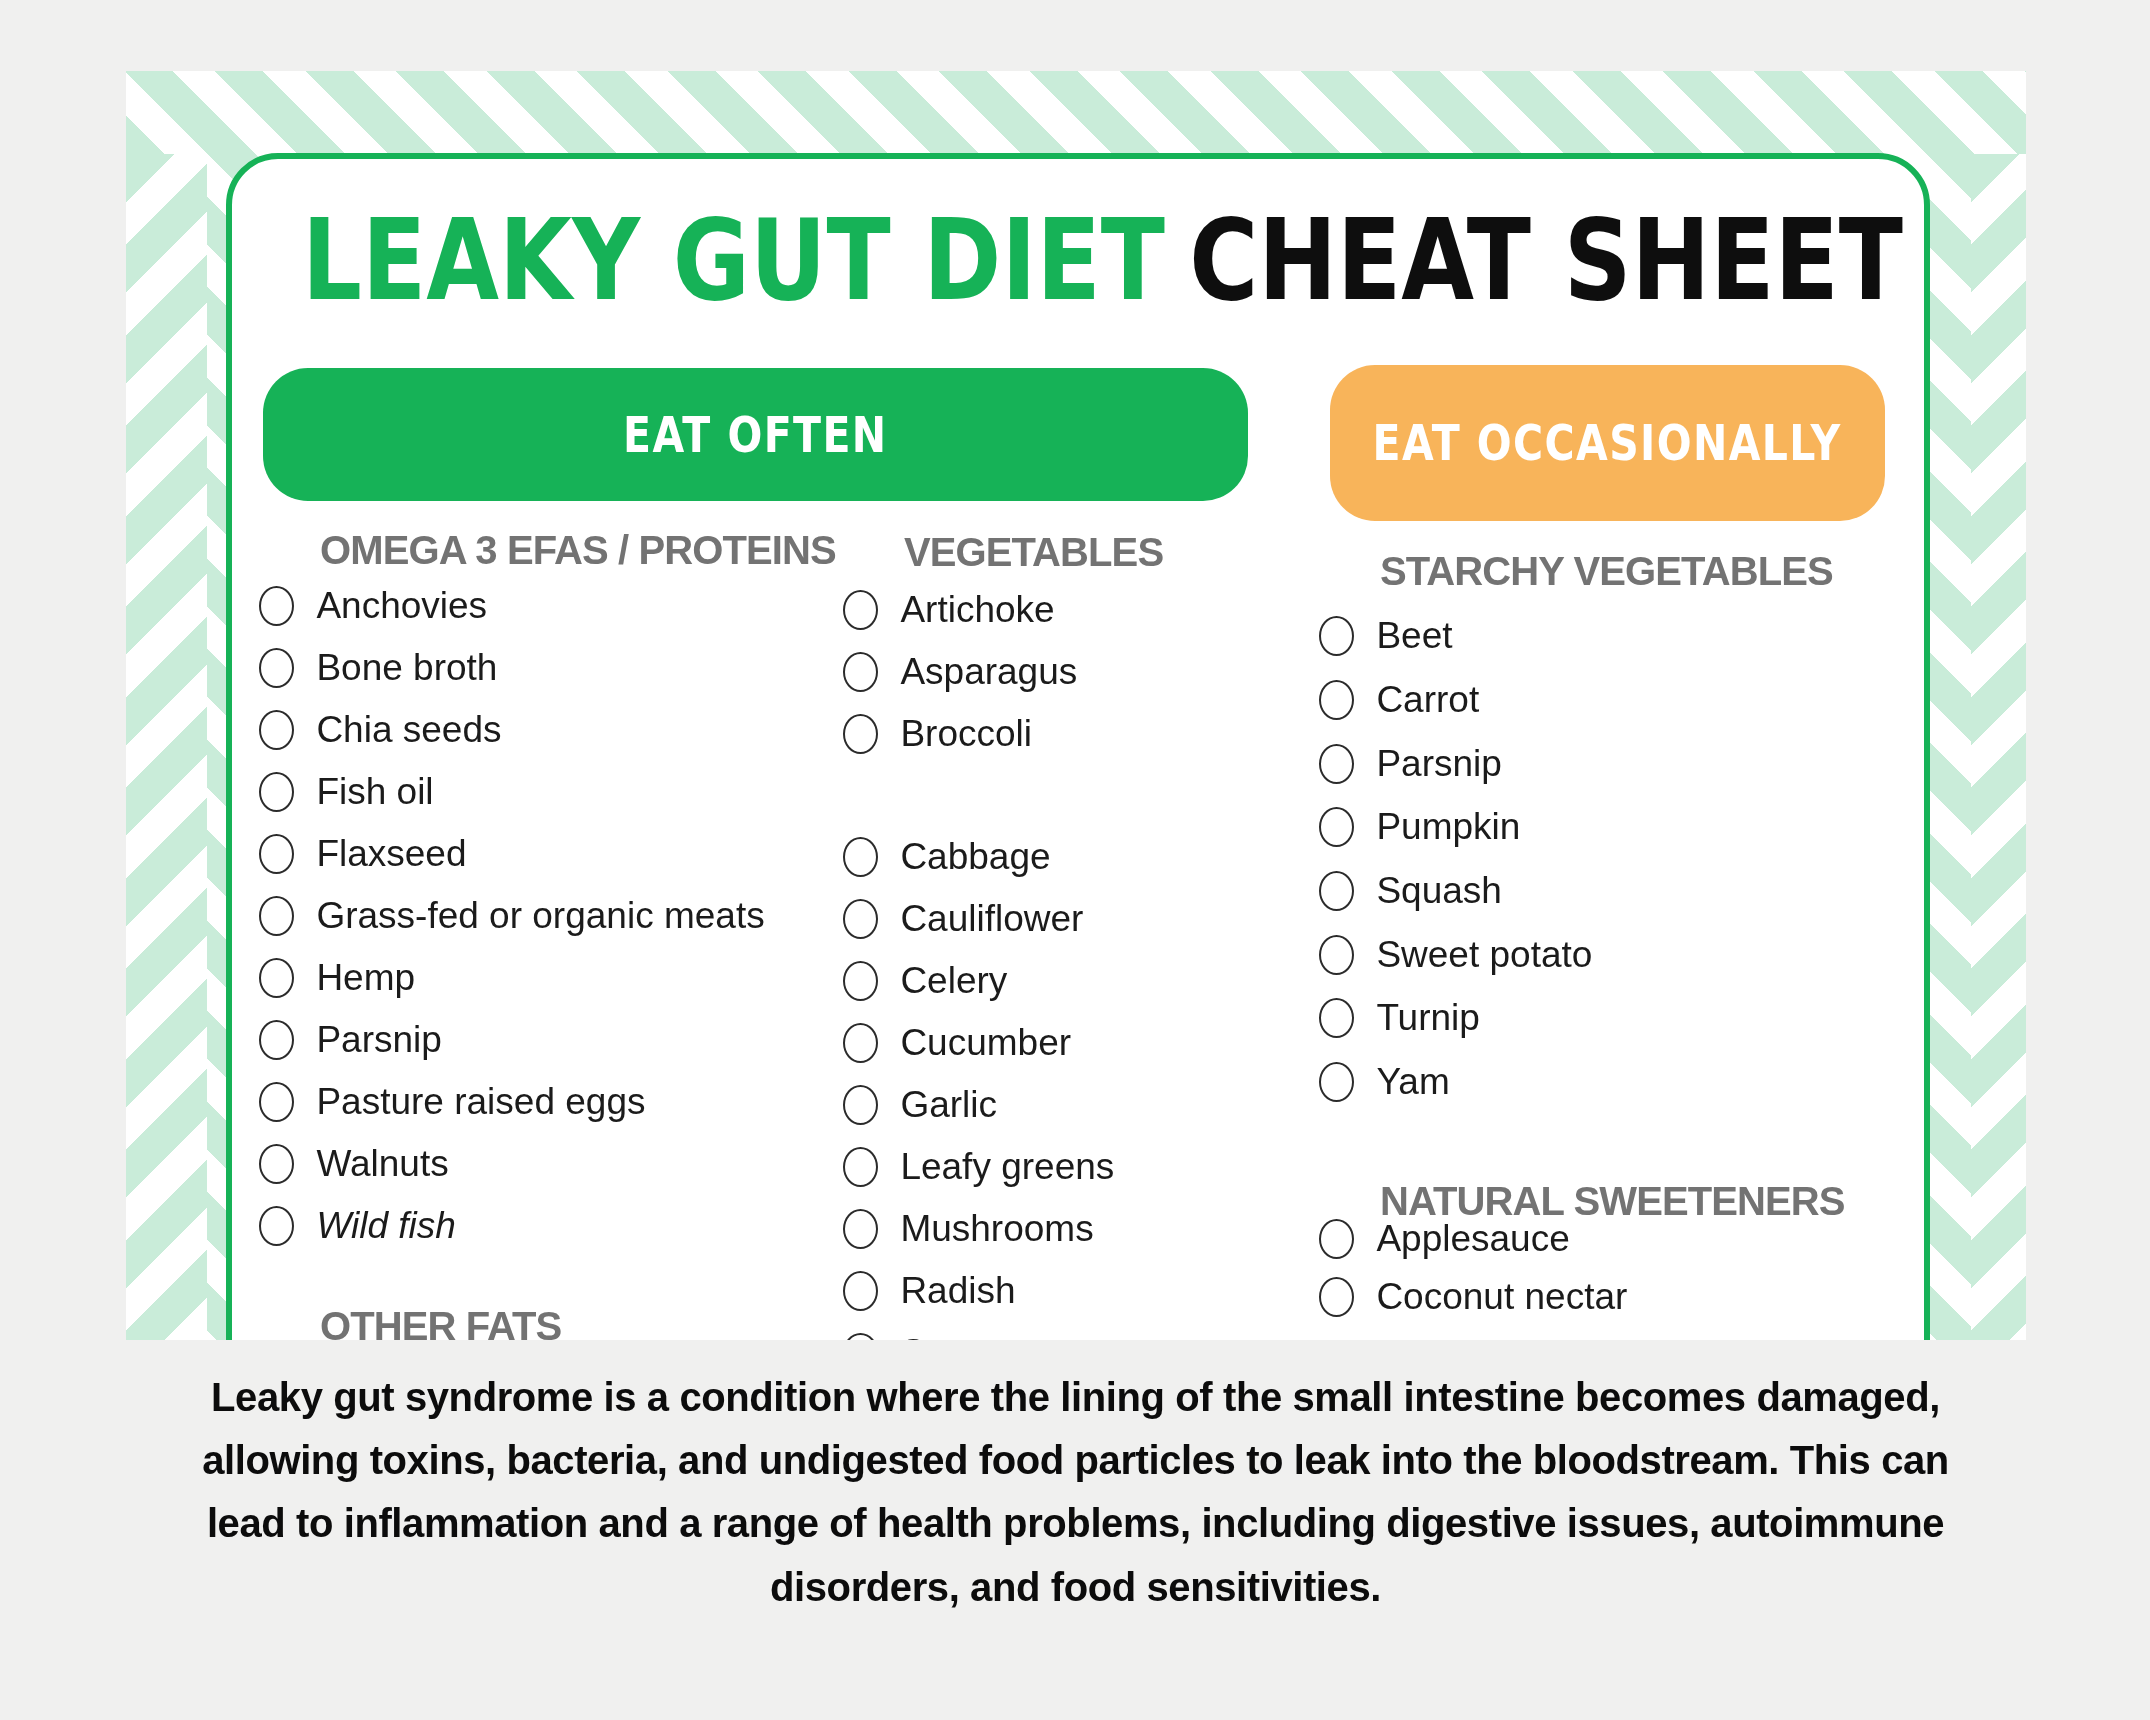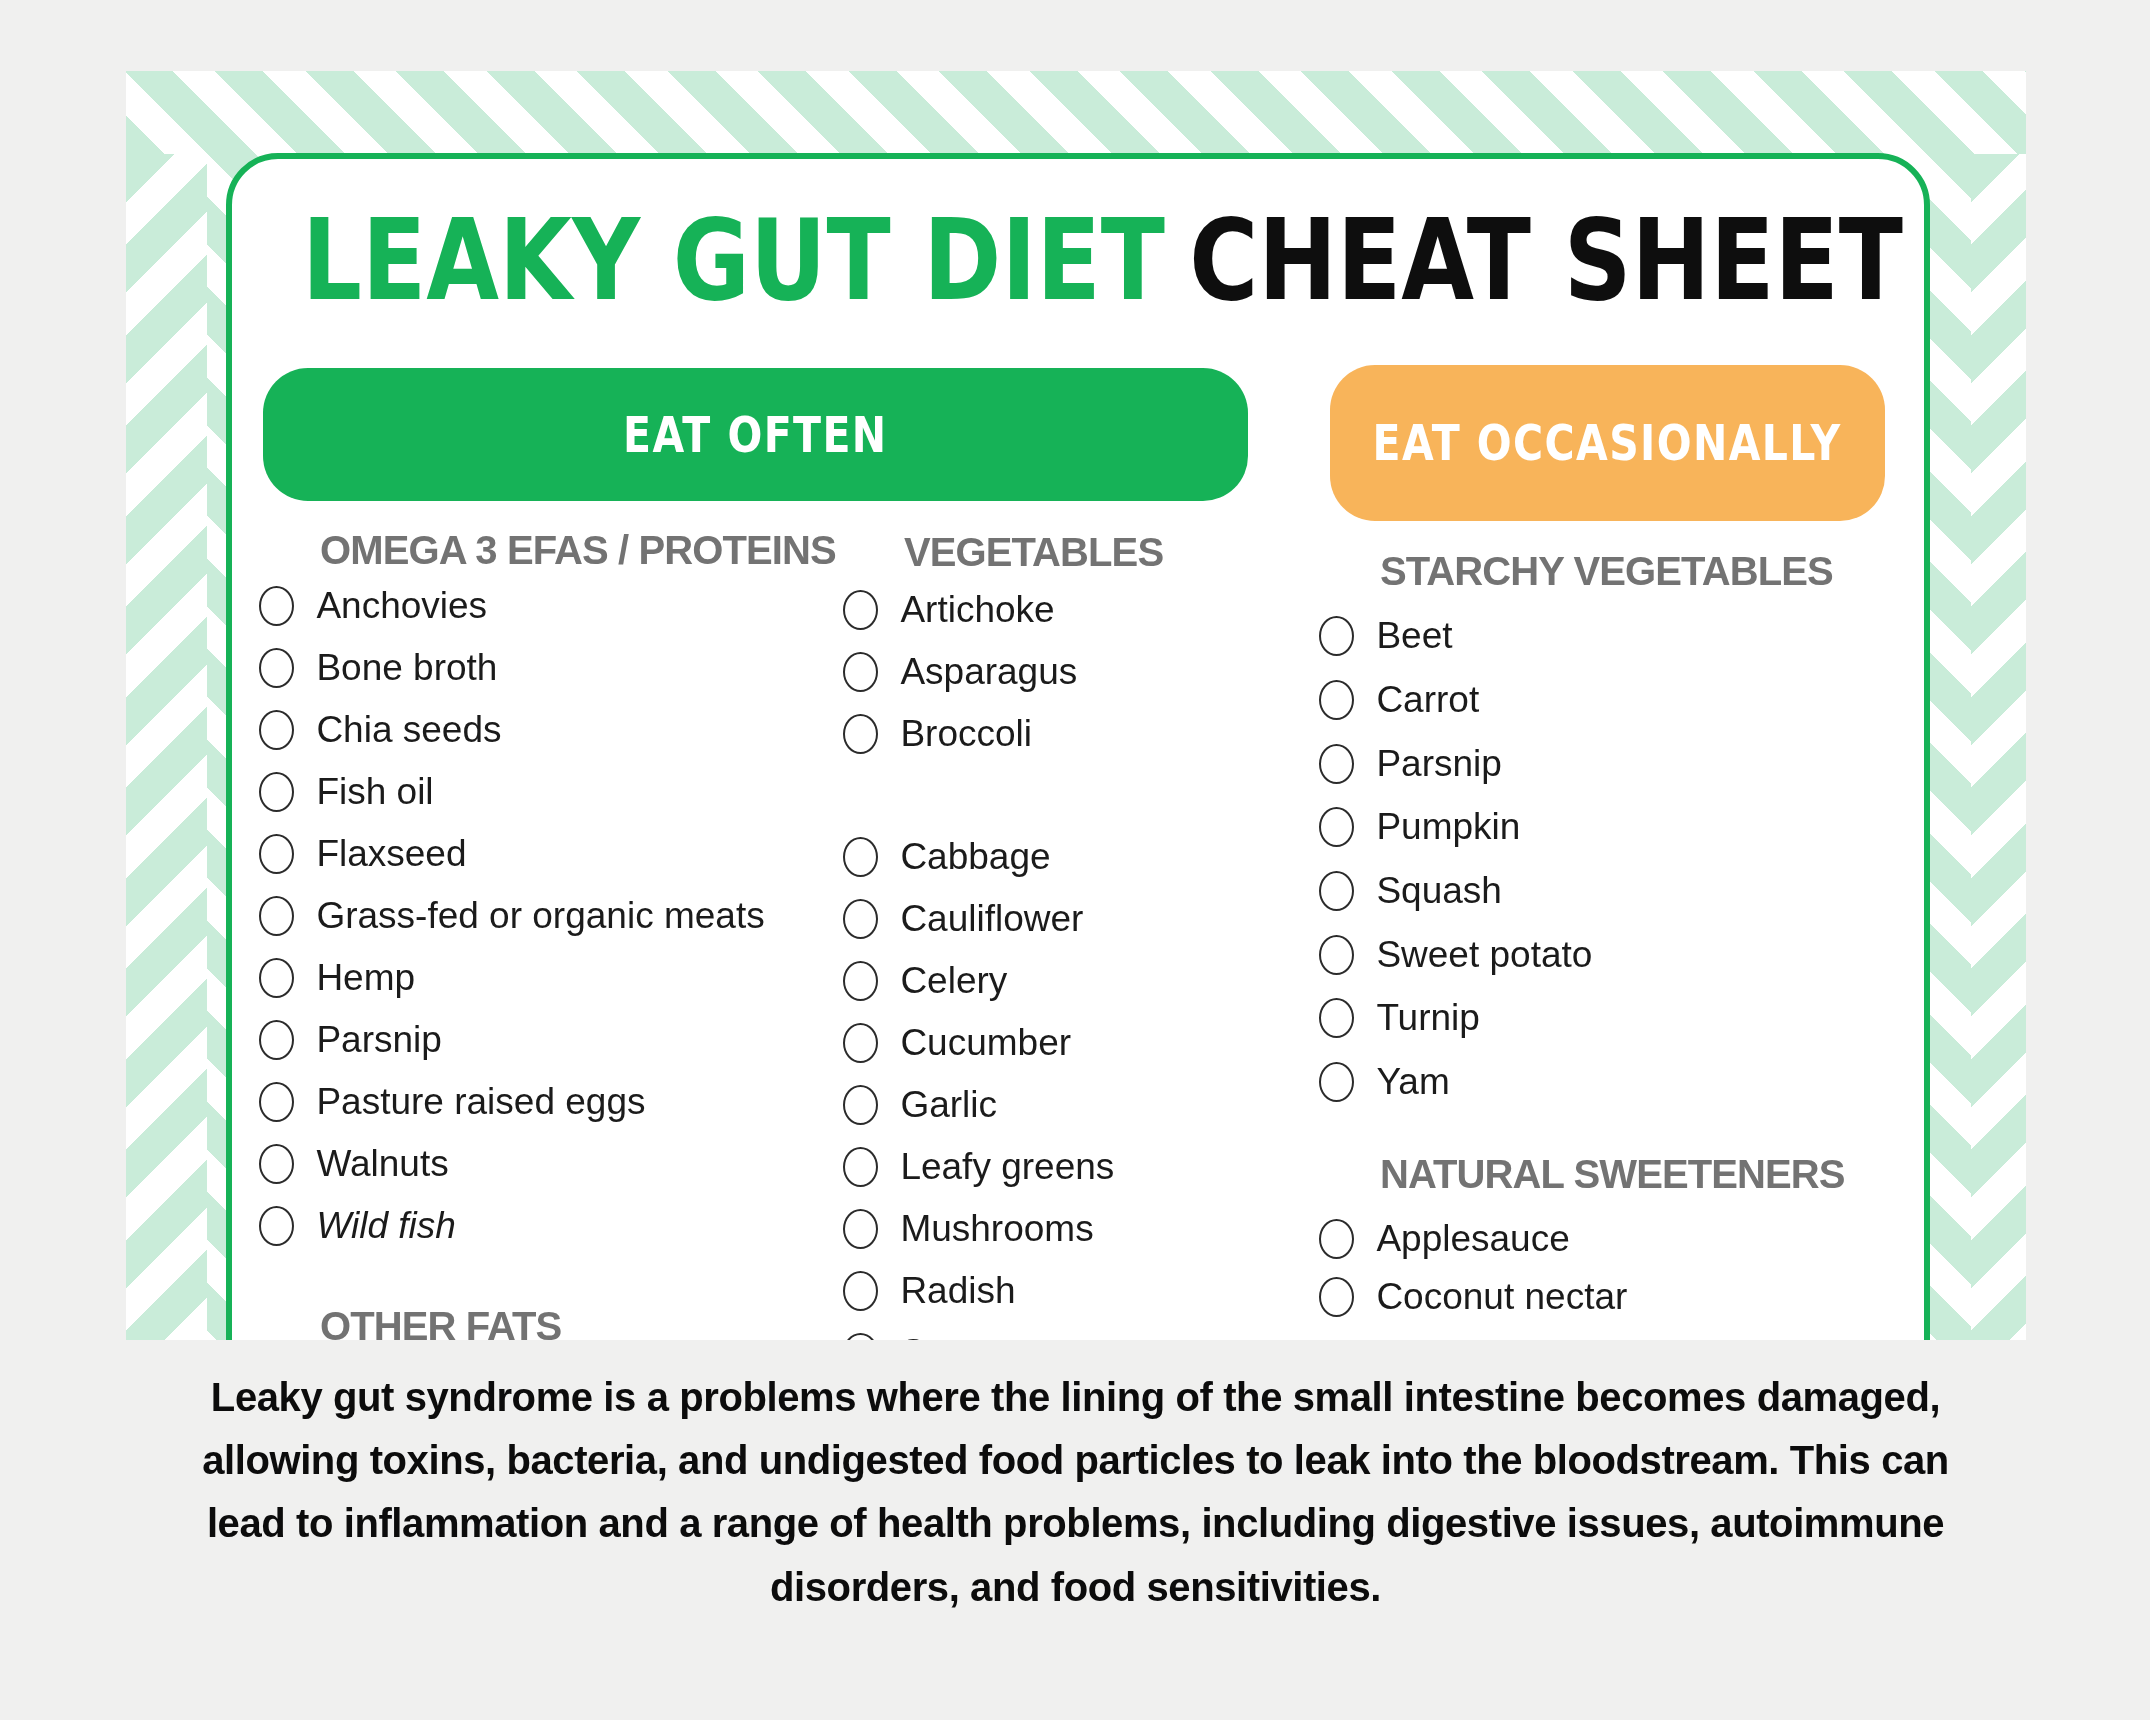--- a/index.html
+++ b/index.html
@@ -208,30 +208,30 @@
       <span class="item-label">Sweet potato</span>
     </div>
     <div class="row" style="left: 1193px; top: 916px;">
       <span class="circle"></span>
       <span class="item-label">Turnip</span>
     </div>
     <div class="row" style="left: 1193px; top: 980px;">
       <span class="circle"></span>
       <span class="item-label">Yam</span>
     </div>
-    <div class="sec-header" style="left: 1254px; top: 1075px;">NATURAL SWEETENERS</div>
+    <div class="sec-header" style="left: 1254px; top: 1102px;">NATURAL SWEETENERS</div>
     <div class="row" style="left: 1193px; top: 1137px;">
       <span class="circle"></span>
       <span class="item-label">Applesauce</span>
     </div>
     <div class="row" style="left: 1193px; top: 1195px;">
       <span class="circle"></span>
       <span class="item-label">Coconut nectar</span>
     </div>
   </div>
 
 <div id="caption">
-    <div class="cap-line" style="top: 1365px;">Leaky gut syndrome is a problems where the lining of the small intestine becomes damaged,</div>
+    <div class="cap-line" style="top: 1365px;">Leaky gut syndrome is a condition where the lining of the small intestine becomes damaged,</div>
     <div class="cap-line" style="top: 1428px;">allowing toxins, bacteria, and undigested food particles to leak into the bloodstream. This can</div>
     <div class="cap-line" style="top: 1491px;">lead to inflammation and a range of health problems, including digestive issues, autoimmune</div>
     <div class="cap-line" style="top: 1555px;">disorders, and food sensitivities.</div>
   </div>
 
 
 </body></html>

